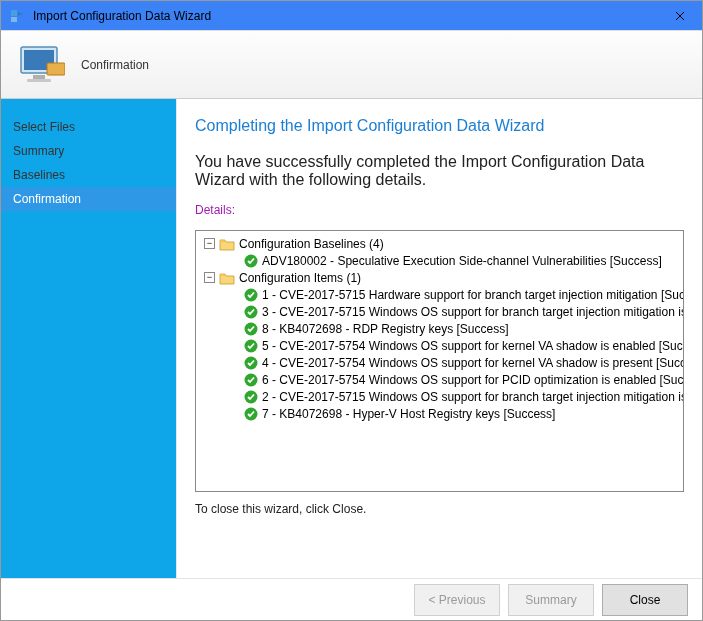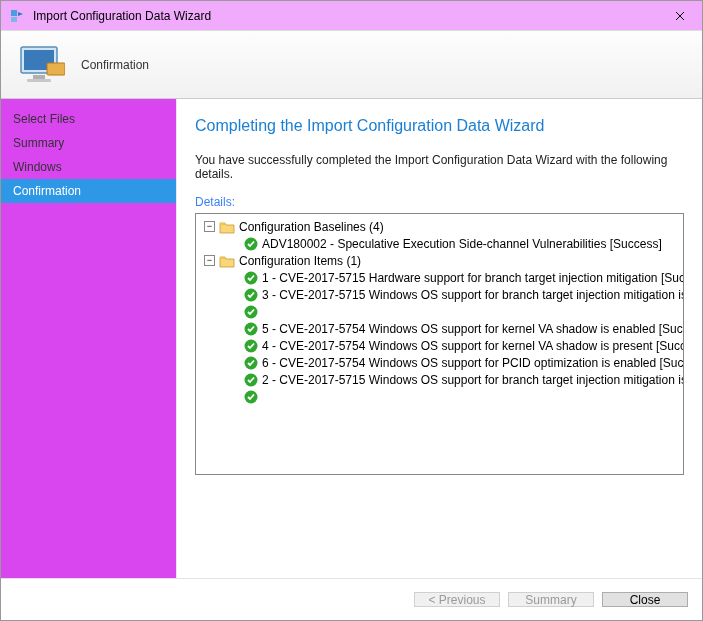--- a/index.html
+++ b/index.html
@@ -11,21 +11,21 @@
       height: 621px;
       border: 1px solid #999;
       display: flex;
       flex-direction: column;
       overflow: hidden;
     }
     .titlebar {
       height: 30px;
       display: flex;
       align-items: center;
-      background: #f0abfc;
+      background: #3b82f6;
       border-bottom: 1px solid #ddd;
     }
     .titlebar-icon {
       width: 16px; height: 16px;
       margin: 0 8px;
       display: inline-flex;
     }
     .titlebar-text { flex: 1; font-size: 12px; color: #000; }
     .titlebar-close {
       width: 45px; height: 29px;
@@ -44,23 +44,23 @@
     .header-icon { width: 48px; height: 48px; margin-right: 16px; }
     .header-text { font-size: 12px; color: #333; }
 
     .body {
       flex: 1;
       display: flex;
       min-height: 0;
     }
     .sidebar {
       width: 176px;
-      background: #d946ef;
+      background: #0ea5e9;
       border-right: 1px solid #e8e8e8;
-      padding-top: 8px;
+      padding-top: 16px;
     }
     .sidebar-item {
       padding: 5px 12px;
       font-size: 12px;
       color: #333;
       cursor: pointer;
     }
     .sidebar-item.active {
       background: #2e98e6;
       color: #fff;
@@ -72,22 +72,22 @@
       display: flex;
       flex-direction: column;
       min-width: 0;
     }
     .main-title {
       color: #1a7fd4;
       font-size: 16px;
       font-weight: 400;
       margin-bottom: 18px;
     }
-    .main-msg { color: #222; margin-bottom: 14px; font-size: 12px; }
-    .details-label { color: #3b82f6; margin-bottom: 4px; font-size: 12px; }
+    .main-msg { color: #222; margin-bottom: 14px; font-size: 16px; }
+    .details-label { color: #a21caf; margin-bottom: 13px; font-size: 12px; }
 
     .tree-box {
       border: 1px solid #888;
       height: 262px;
       overflow: auto;
       background: #fff;
       padding: 4px 2px;
       position: relative;
     }
     .tree-content { min-width: 700px; }
@@ -132,21 +132,21 @@
       height: 42px;
       display: flex;
       justify-content: flex-end;
       align-items: center;
       gap: 8px;
       padding-right: 14px;
       border-top: 1px solid #e3e3e3;
     }
     .btn {
       min-width: 86px;
-      height: 15px;
+      height: 32px;
       border: 1px solid #adadad;
       background: #e1e1e1;
       font-size: 12px;
       cursor: pointer;
       padding: 0 12px;
     }
     .btn:disabled {
       color: #9a9a9a;
       border-color: #d0d0d0;
       background: #f0f0f0;
@@ -189,21 +189,21 @@
       <rect x="30" y="22" width="18" height="12" rx="1" fill="#e8b04a" stroke="#b57a1a"></rect>
     </svg>
   </span>
   <span class="header-text">Confirmation</span>
 </div>
 
 <div class="body">
   <div class="sidebar">
     <div class="sidebar-item"><span>Select Files</span></div>
     <div class="sidebar-item"><span>Summary</span></div>
-    <div class="sidebar-item"><span>Windows</span></div>
+    <div class="sidebar-item"><span>Baselines</span></div>
     <div class="sidebar-item active"><span>Confirmation</span></div>
   </div>
 
   <div class="main">
     <div class="main-title">Completing the Import Configuration Data Wizard</div>
     <div class="main-msg">You have successfully completed the Import Configuration Data Wizard with the following details.</div>
     <div class="details-label">Details:</div>
 
     <div class="tree-box">
       <div class="tree-content">
@@ -249,20 +249,21 @@
                 <circle cx="7" cy="7" r="6.5" fill="#2fa72f"></circle>
                 <path d="M4 7 L6 9 L10 4.5" stroke="#fff" stroke-width="1.8" fill="none"></path>
               </svg></span>
             <span class="tree-text">3 - CVE-2017-5715 Windows OS support for branch target injection mitigation is enabled [Success]</span>
           </div>
         <div class="tree-node indent-3">
             <span class="success-icon"><svg viewBox="0 0 14 14">
                 <circle cx="7" cy="7" r="6.5" fill="#2fa72f"></circle>
                 <path d="M4 7 L6 9 L10 4.5" stroke="#fff" stroke-width="1.8" fill="none"></path>
               </svg></span>
+            <span class="tree-text">8 - KB4072698 - RDP Registry keys [Success]</span>
           </div>
         <div class="tree-node indent-3">
             <span class="success-icon"><svg viewBox="0 0 14 14">
                 <circle cx="7" cy="7" r="6.5" fill="#2fa72f"></circle>
                 <path d="M4 7 L6 9 L10 4.5" stroke="#fff" stroke-width="1.8" fill="none"></path>
               </svg></span>
             <span class="tree-text">5 - CVE-2017-5754 Windows OS support for kernel VA shadow is enabled [Success]</span>
           </div>
         <div class="tree-node indent-3">
             <span class="success-icon"><svg viewBox="0 0 14 14">
@@ -283,24 +284,26 @@
                 <circle cx="7" cy="7" r="6.5" fill="#2fa72f"></circle>
                 <path d="M4 7 L6 9 L10 4.5" stroke="#fff" stroke-width="1.8" fill="none"></path>
               </svg></span>
             <span class="tree-text">2 - CVE-2017-5715 Windows OS support for branch target injection mitigation is present [Success]</span>
           </div>
         <div class="tree-node indent-3">
             <span class="success-icon"><svg viewBox="0 0 14 14">
                 <circle cx="7" cy="7" r="6.5" fill="#2fa72f"></circle>
                 <path d="M4 7 L6 9 L10 4.5" stroke="#fff" stroke-width="1.8" fill="none"></path>
               </svg></span>
+            <span class="tree-text">7 - KB4072698 - Hyper-V Host Registry keys [Success]</span>
           </div>
       </div>
     </div>
 
+    <div class="footer-text">To close this wizard, click Close.</div>
   </div>
 </div>
 
 <div class="buttons">
   <button class="btn" disabled="">&lt; Previous</button>
   <button class="btn" disabled="">Summary</button>
   <button class="btn enabled">Close</button>
 </div>
 
 </body></html>

